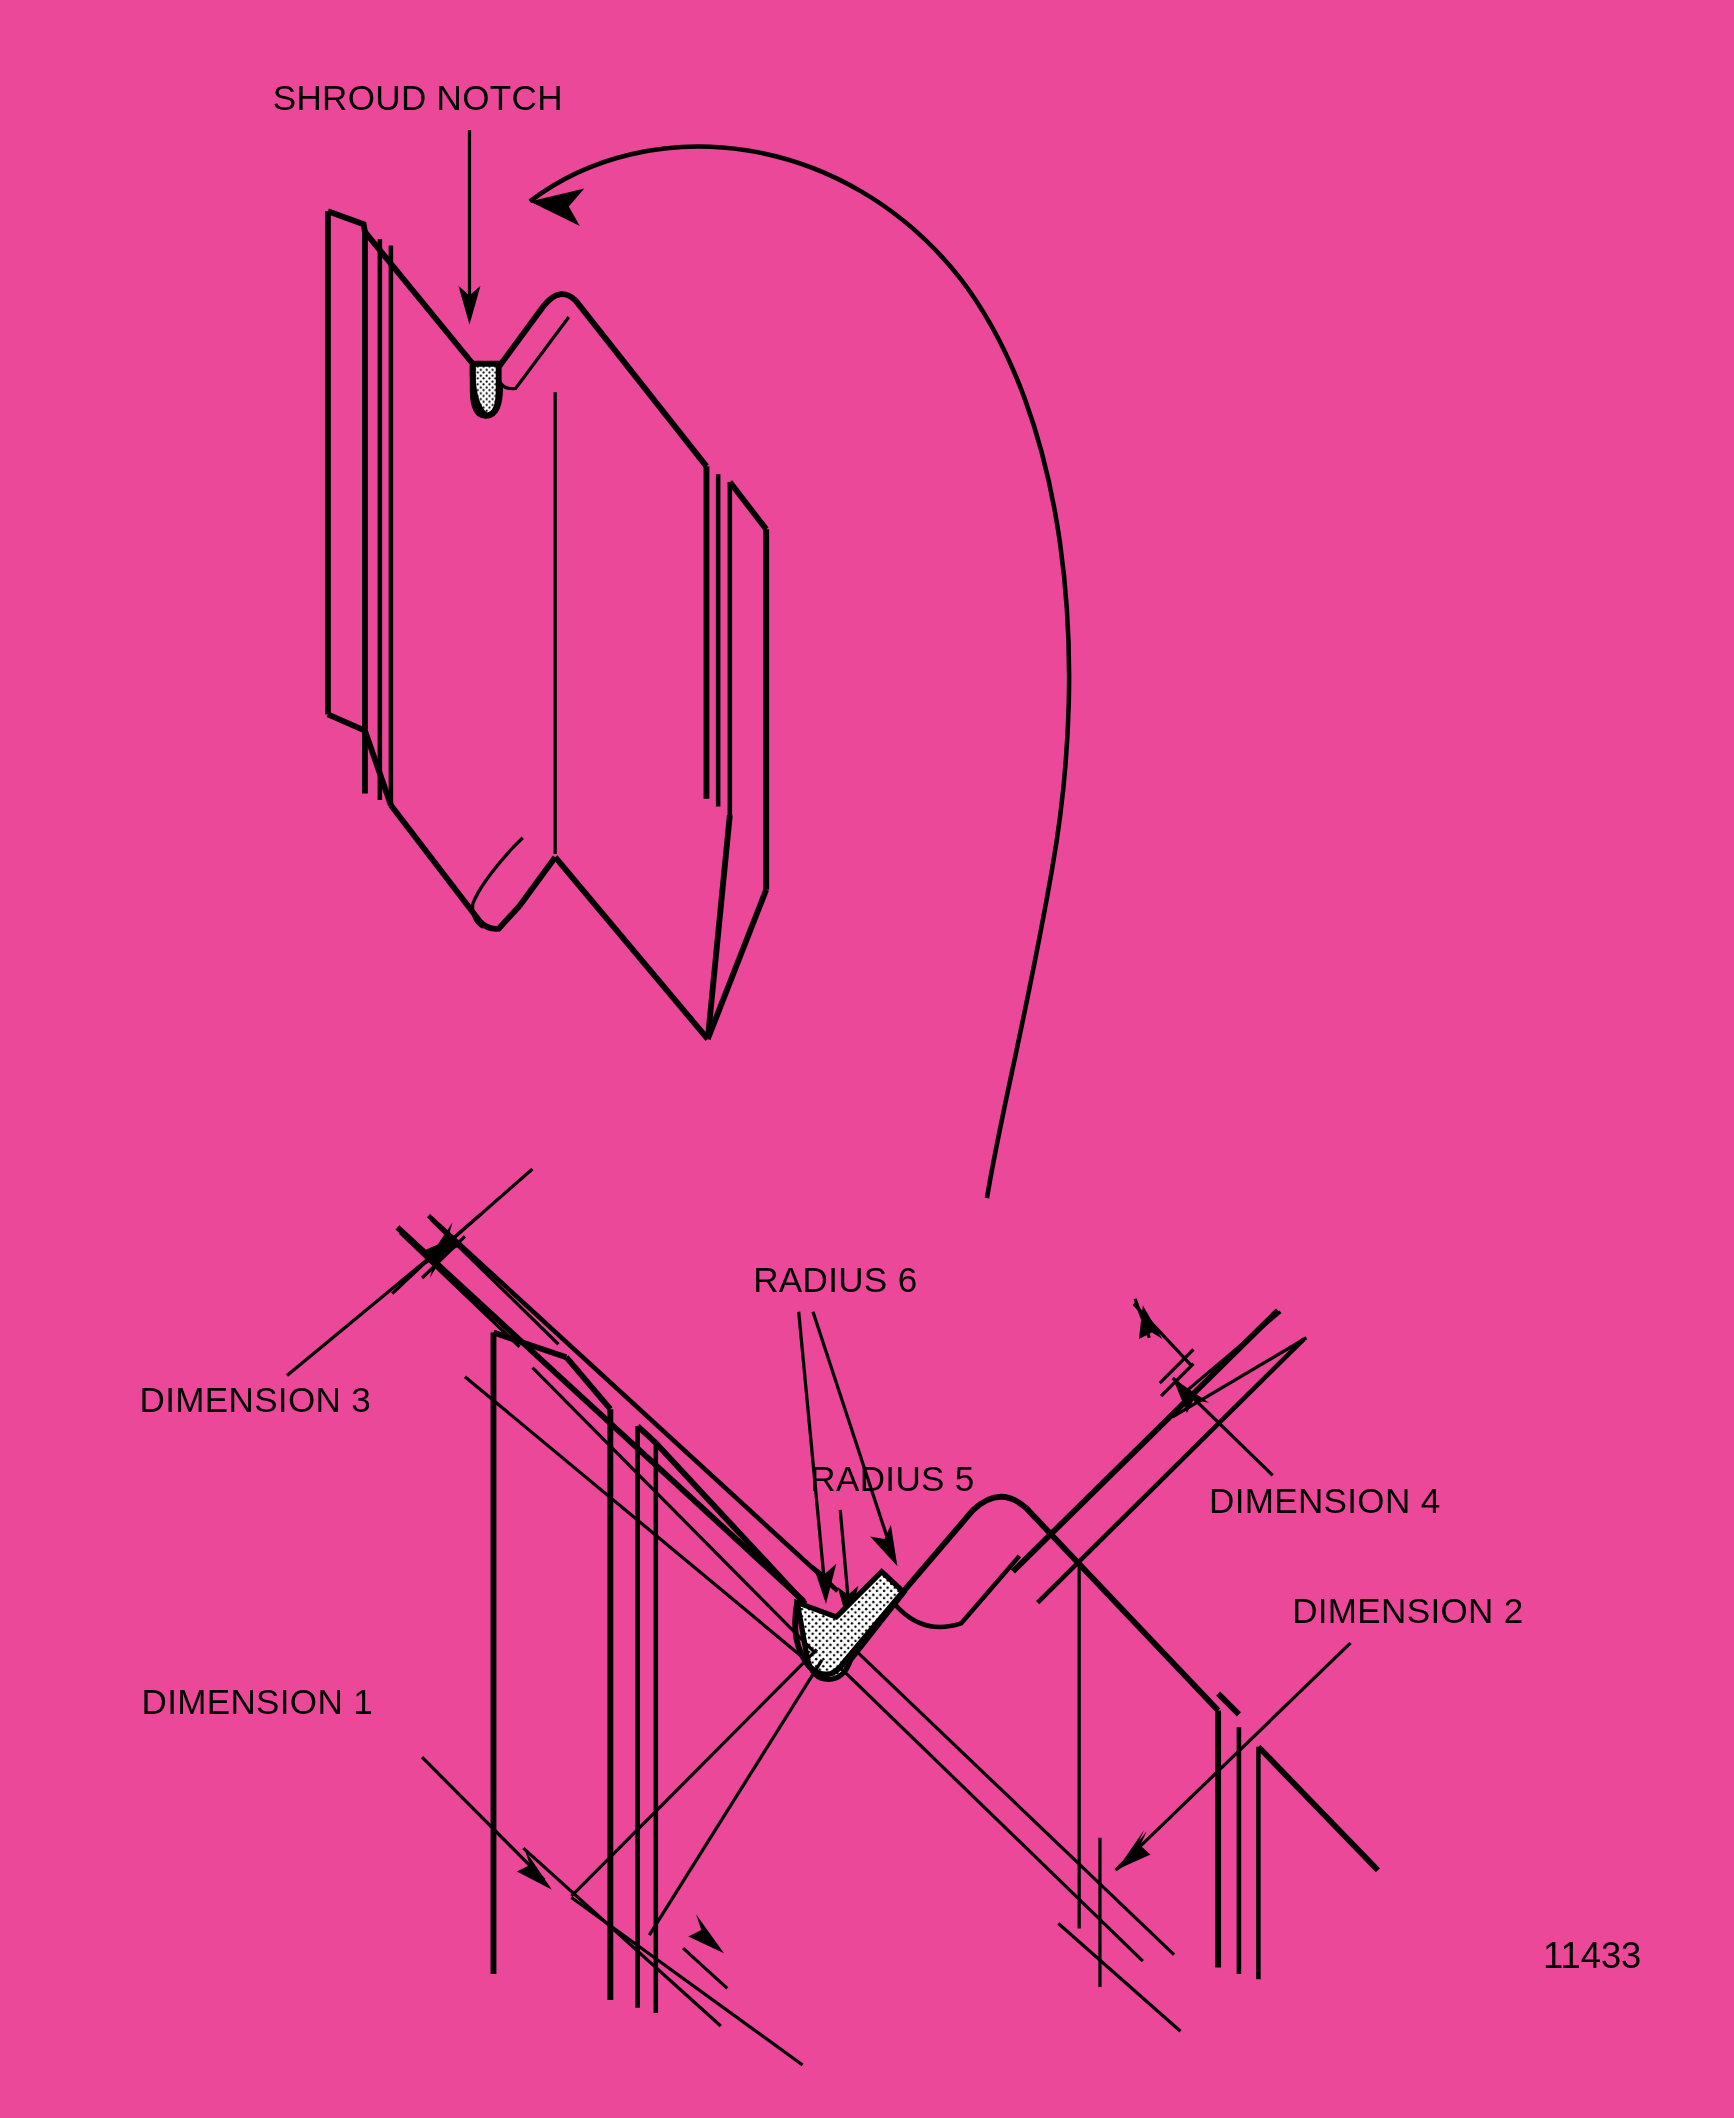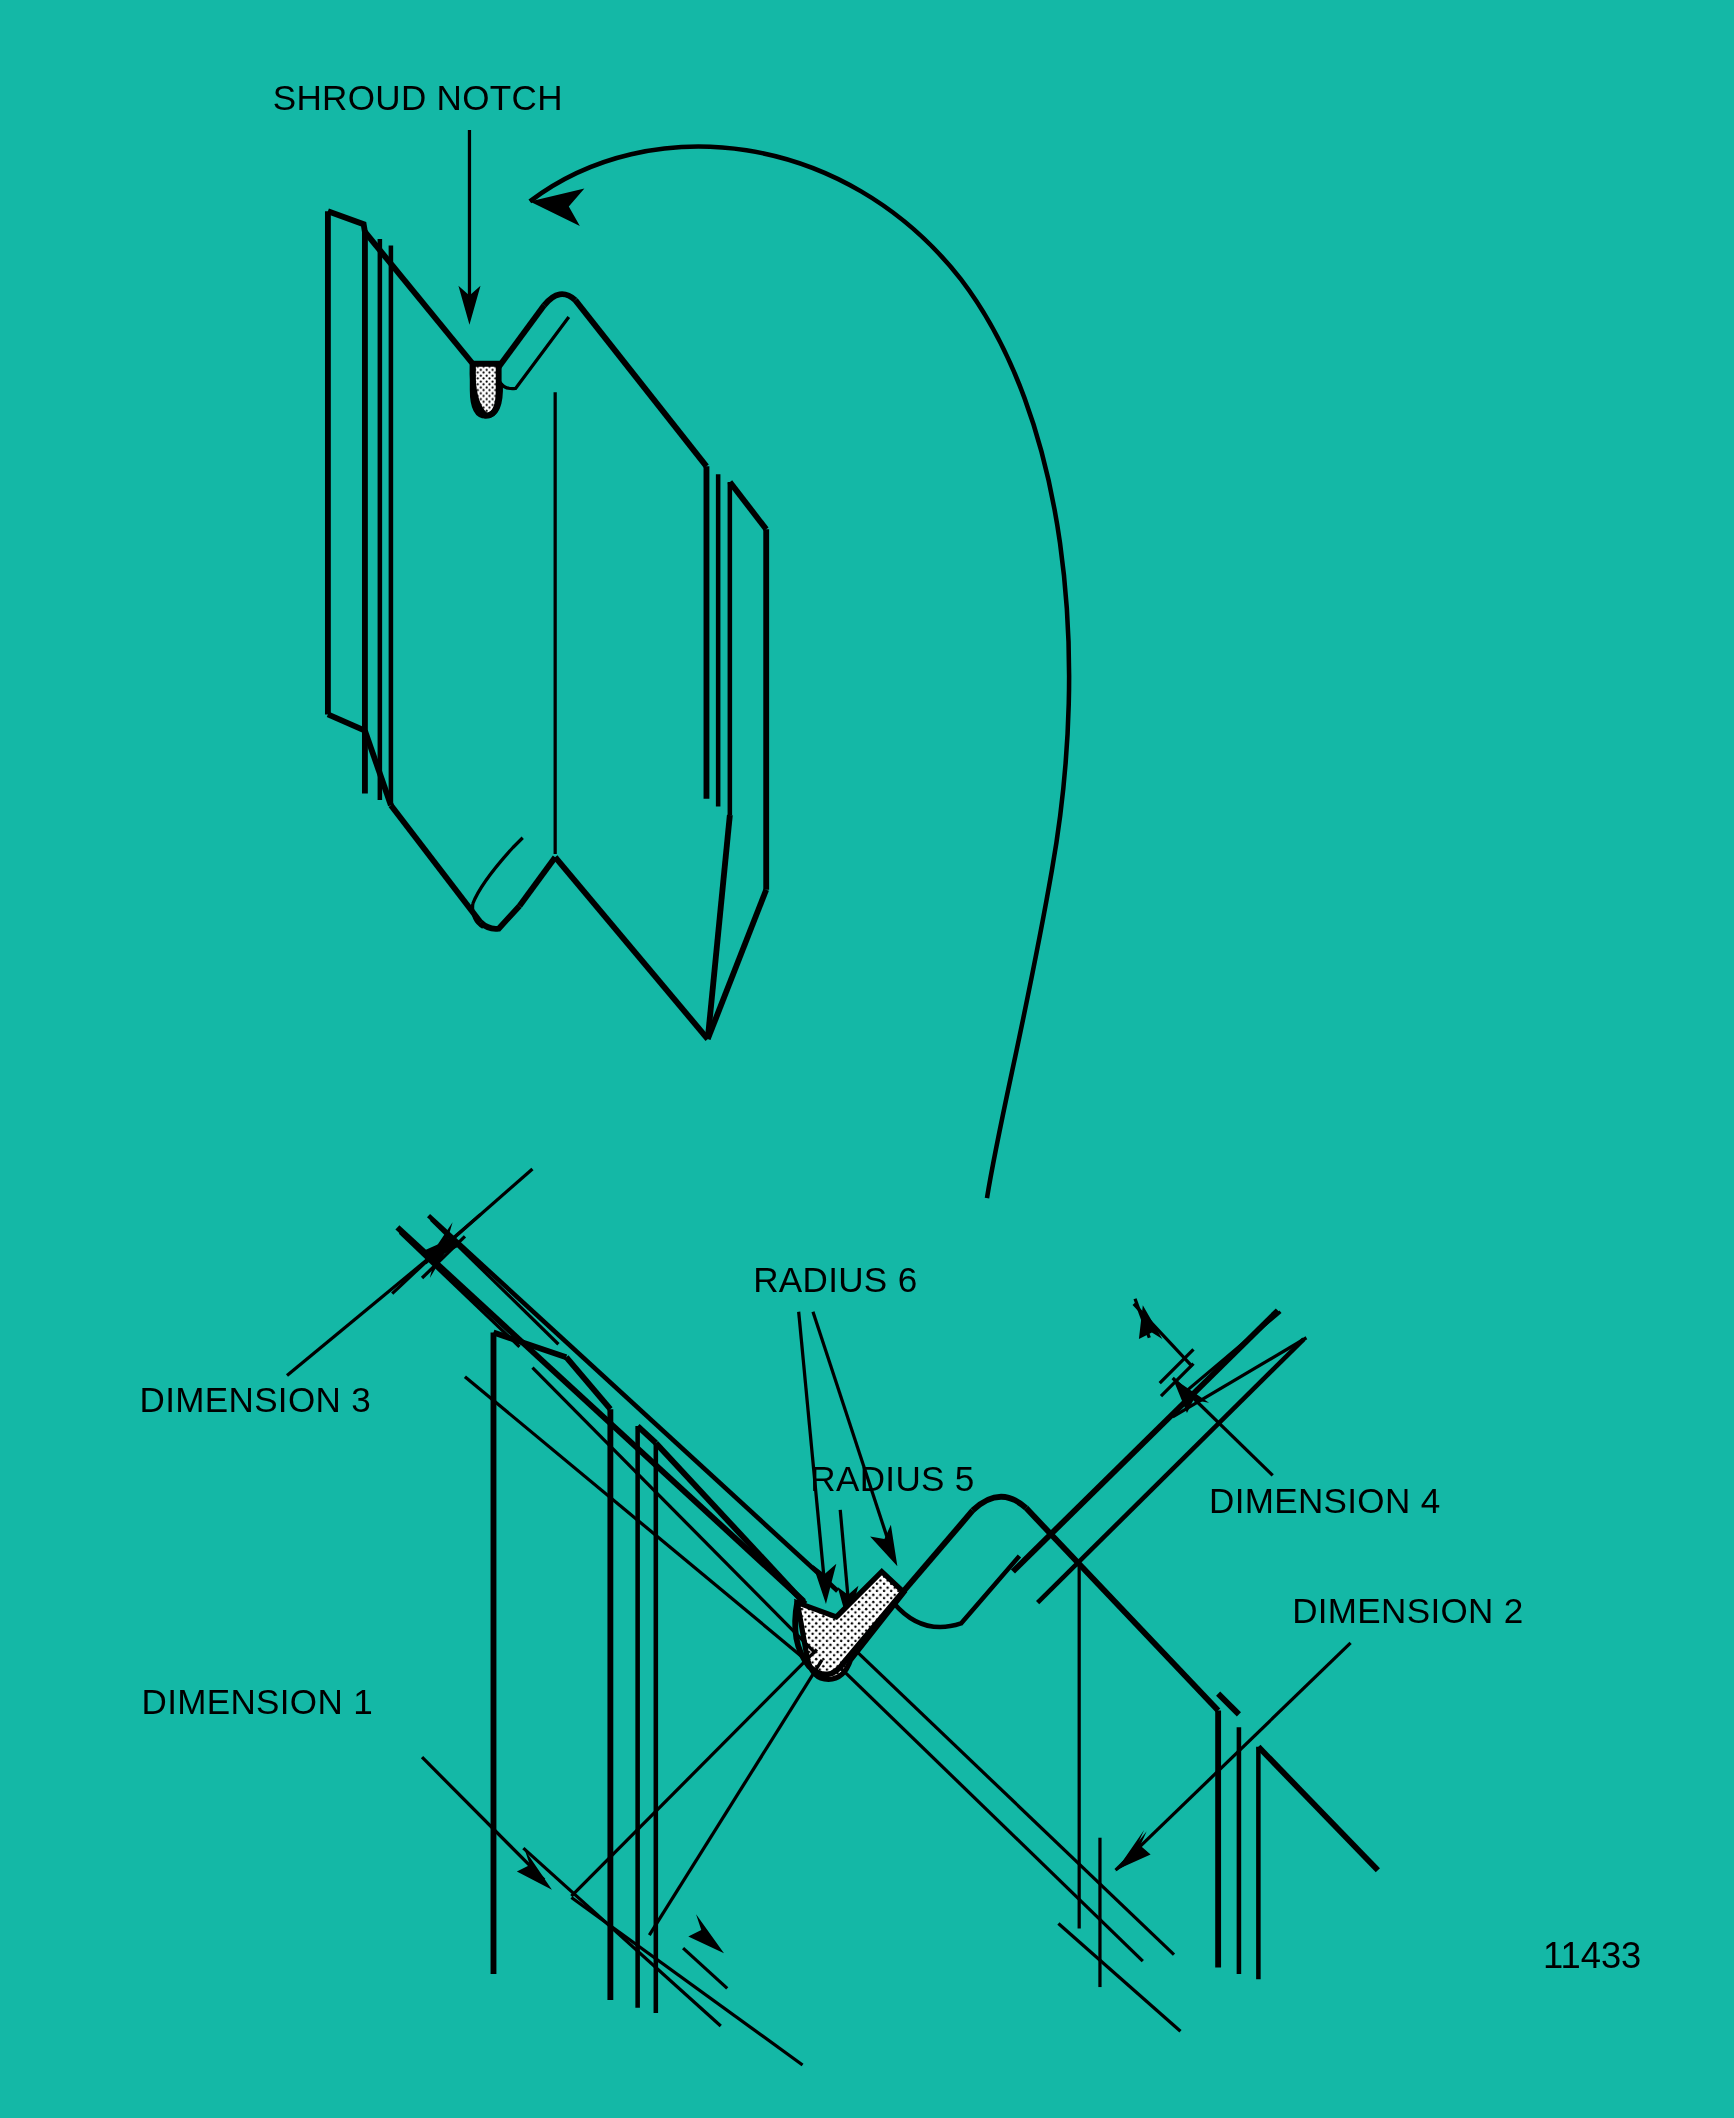--- a/index.html
+++ b/index.html
@@ -9,21 +9,21 @@
     background: #ffffff;
   }
   body {
     font-family: "Liberation Sans", sans-serif;
     color: #000000;
   }
   #sheet {
     position: relative;
     width: 1735px;
     height: 2119px;
-    background: #14b8a6;
+    background: #ec4899;
     overflow: hidden;
   }
   #sheet svg {
     position: absolute;
     top: 0;
     left: 0;
     width: 1735px;
     height: 2119px;
     display: block;
   }

